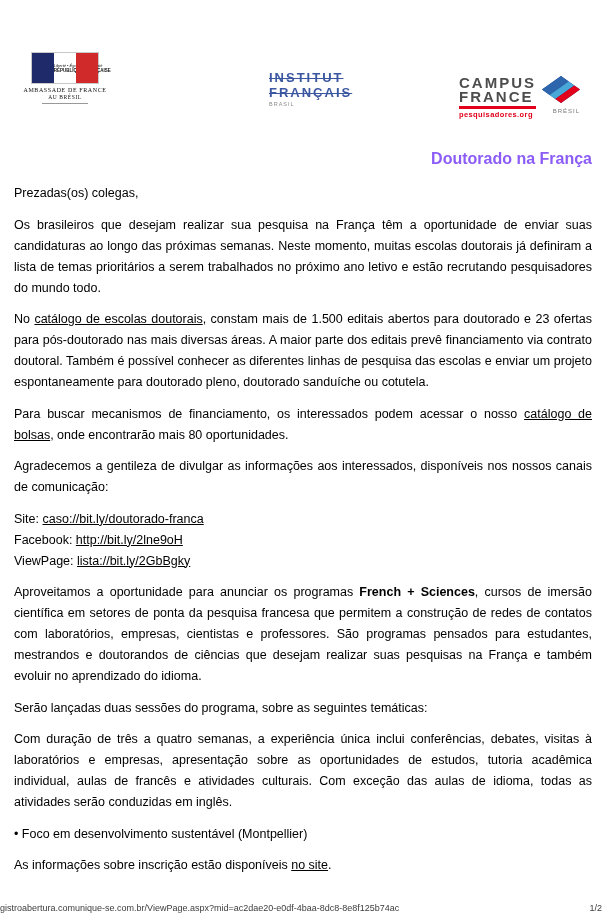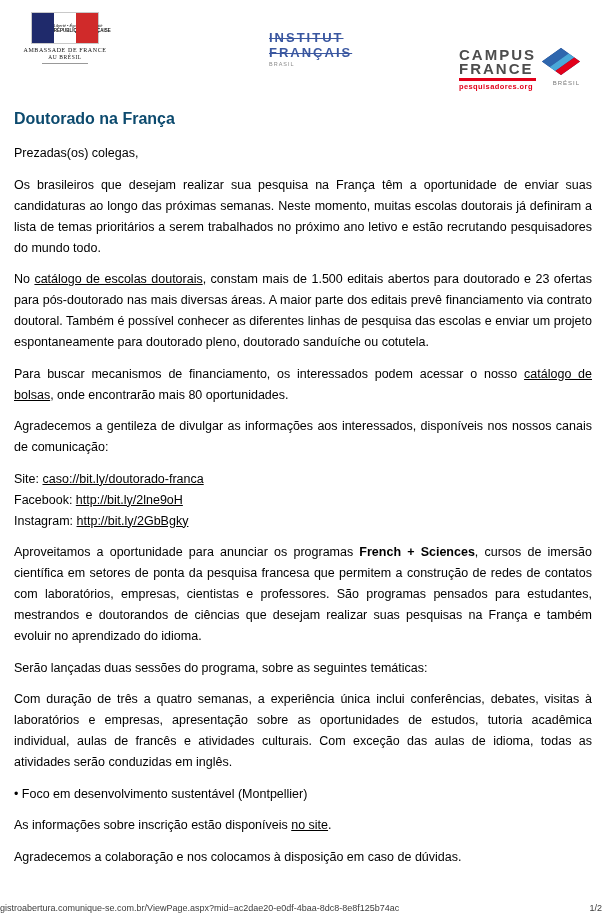--- a/index.html
+++ b/index.html
@@ -5,21 +5,21 @@
   * { box-sizing: border-box; }
   html, body { margin: 0; padding: 0; }
   body {
     width: 606px; height: 915px;
     background: #ffffff;
     font-family: "Liberation Sans", sans-serif;
     color: #000;
     position: relative;
     overflow: hidden;
   }
-  .page { padding: 0 14px; }
+  .page { padding: 0 14px; margin-top: 40px; }
 
   
   .header-spacer { height: 96px; position: relative; }
 
   .embassy { position: absolute; left: 8px; top: 13px; width: 86px; text-align: center; color: #111; }
   .flag { display: flex; width: 66px; height: 30px; margin: 0 auto; box-shadow: 0 0 0 1px #c9c9c9; }
   .flag-blue  { width: 33%; background: #1f2a6b; }
   .flag-white { width: 34%; background: #fff; display: flex; flex-direction: column; justify-content: center; }
   .flag-red   { width: 33%; background: #d02a2a; }
   .motto { font-size: 4px; font-style: italic; line-height: 5px; white-space: nowrap; }
@@ -28,31 +28,31 @@
   .embassy-sub  { font-family: "Liberation Serif", serif; font-size: 5.5px; letter-spacing: .6px; margin-top: 1px; }
   .embassy-divider { width: 46px; border-top: 1px solid #999; margin: 3px auto 0; }
 
   .institut { position: absolute; left: 255px; top: 30px; color: #3a57a0; }
   .if-word {
     display: block; font-weight: bold; font-size: 13px; letter-spacing: 2px; line-height: 15px;
     text-decoration: line-through; text-decoration-thickness: 1px;
   }
   .if-sub { font-size: 5.5px; color: #8a8a8a; letter-spacing: 1px; margin-top: 1px; }
 
-  .campus { position: absolute; right: 12px; top: 48px; display: flex; align-items: flex-start; gap: 6px; }
+  .campus { position: absolute; right: 12px; top: 36px; display: flex; align-items: flex-start; gap: 6px; }
   .cf-word { font-size: 15px; font-weight: bold; color: #4d4d4d; letter-spacing: 2px; line-height: 14px; }
   .cf-rule { border-top: 3px solid #e2001a; margin-top: 2px; }
   .cf-site { color: #e2001a; font-size: 7.5px; font-weight: bold; letter-spacing: .4px; margin-top: 1px; }
   .cf-right { text-align: right; }
   .cf-country { font-size: 6px; color: #777; letter-spacing: 1px; margin-top: 1px; }
 
   
   .title {
-    margin: 14px 0 15px; text-align: left;
-    font-size: 16px; font-weight: bold; color: #0c4a6e;
+    margin: 14px 0 15px; text-align: right;
+    font-size: 16px; font-weight: bold; color: #8b5cf6;
   }
   .doc { font-size: 12.5px; line-height: 21px; text-align: justify; }
   .doc p { margin: 10.5px 0; }
   .doc .group { margin: 10.5px 0; }
   .doc .group p { margin: 0; }
   .lnk { color: #000000; text-decoration: underline; cursor: pointer; }
   .bold-seg { font-weight: bold; }
 
   
   .footer-url  { position: absolute; bottom: 2px; left: 0;  font-size: 9px; color: #3c3c3c; }
@@ -115,35 +115,34 @@
 
     <p><span>No </span><a class="lnk">catálogo de escolas doutorais</a><span>, constam mais de 1.500 editais abertos para doutorado e 23 ofertas para pós-doutorado nas mais diversas áreas. A maior parte dos editais prevê financiamento via contrato doutoral. Também é possível conhecer as diferentes linhas de pesquisa das escolas e enviar um projeto espontaneamente para doutorado pleno, doutorado sanduíche ou cotutela.</span></p>
 
     <p><span>Para buscar mecanismos de financiamento, os interessados podem acessar o nosso </span><a class="lnk">catálogo de bolsas</a><span>, onde encontrarão mais 80 oportunidades.</span></p>
 
     <p>Agradecemos a gentileza de divulgar as informações aos interessados, disponíveis nos nossos canais de comunicação:</p>
 
     <div class="group">
       <p><span>Site: </span><a class="lnk">caso://bit.ly/doutorado-franca</a></p>
       <p><span>Facebook: </span><a class="lnk">http://bit.ly/2lne9oH</a></p>
-      <p><span>Instagram: </span><a class="lnk">http://bit.ly/2GbBgky</a></p>
+      <p><span>ViewPage: </span><a class="lnk">lista://bit.ly/2GbBgky</a></p>
     </div>
 
     <p><span>Aproveitamos a oportunidade para anunciar os programas </span><b class="bold-seg">French + Sciences</b><span>, cursos de imersão científica em setores de ponta da pesquisa francesa que permitem a construção de redes de contatos com laboratórios, empresas, cientistas e professores. São programas pensados para estudantes, mestrandos e doutorandos de ciências que desejam realizar suas pesquisas na França e também evoluir no aprendizado do idioma.</span></p>
 
     <p>Serão lançadas duas sessões do programa, sobre as seguintes temáticas:</p>
 
     <p>Com duração de três a quatro semanas, a experiência única inclui conferências, debates, visitas à laboratórios e empresas, apresentação sobre as oportunidades de estudos, tutoria acadêmica individual, aulas de francês e atividades culturais. Com exceção das aulas de idioma, todas as atividades serão conduzidas em inglês.</p>
 
     <div class="group">
       <p>• Foco em desenvolvimento sustentável (Montpellier)</p>
     </div>
 
     <p><span>As informações sobre inscrição estão disponíveis </span><a class="lnk">no site</a><span>.</span></p>
 
-    <p>Agradecemos a colaboração e nos colocamos à disposição em caso de dúvidas.</p>
 
   </main>
 
 </div>
 
 <div class="footer-url">gistroabertura.comunique-se.com.br/ViewPage.aspx?mid=ac2dae20-e0df-4baa-8dc8-8e8f125b74ac</div>
 <div class="footer-page">1/2</div>
 
 </body></html>

